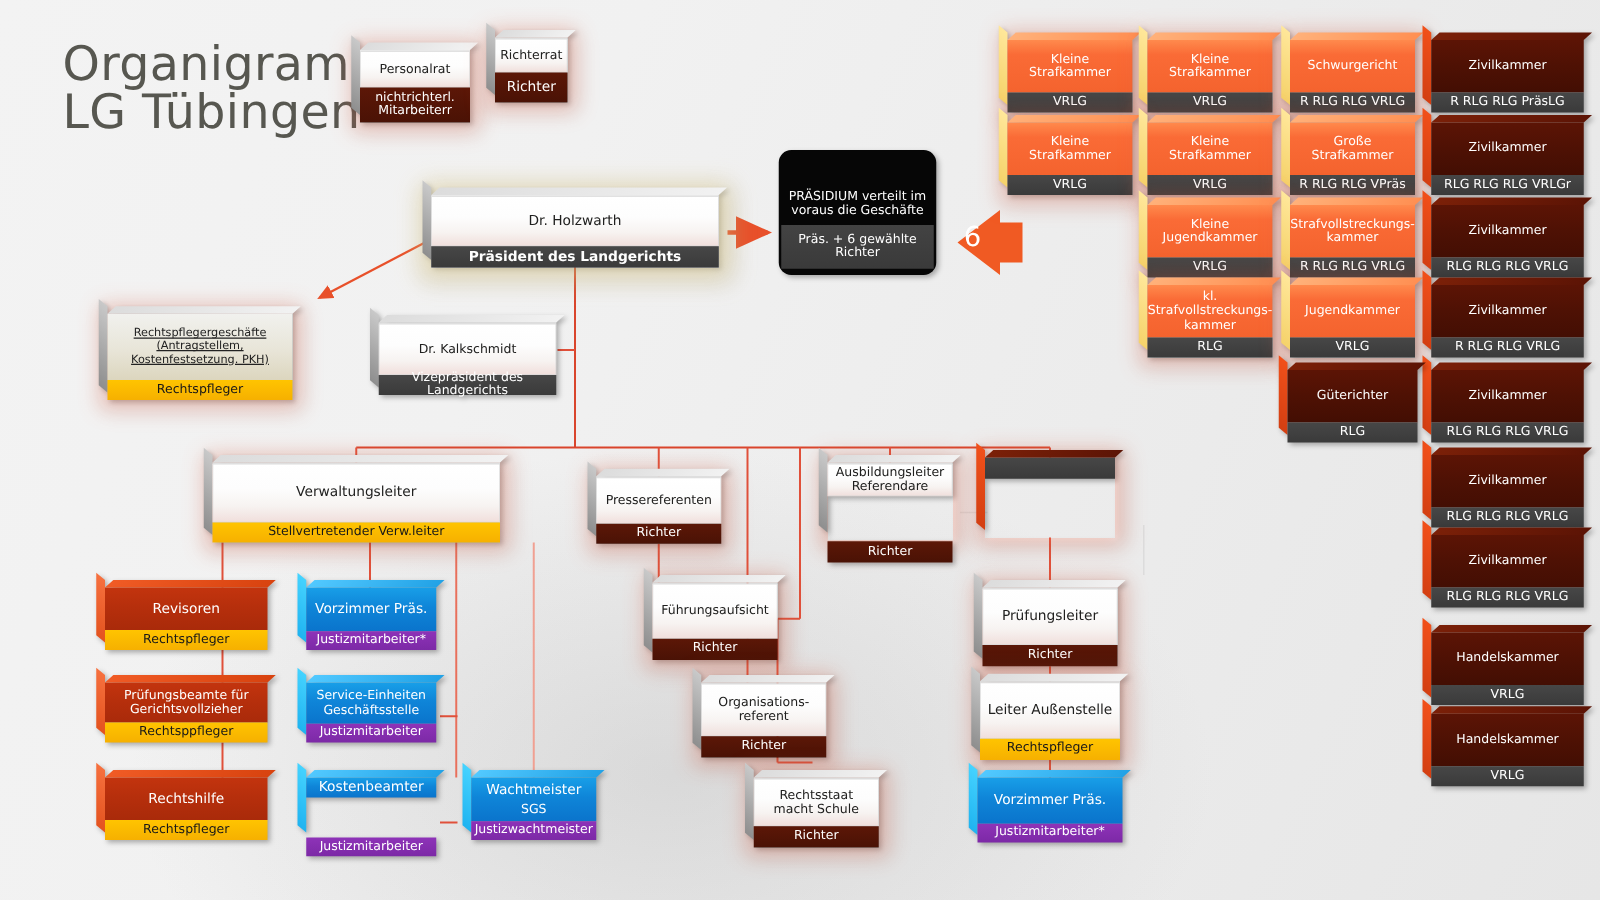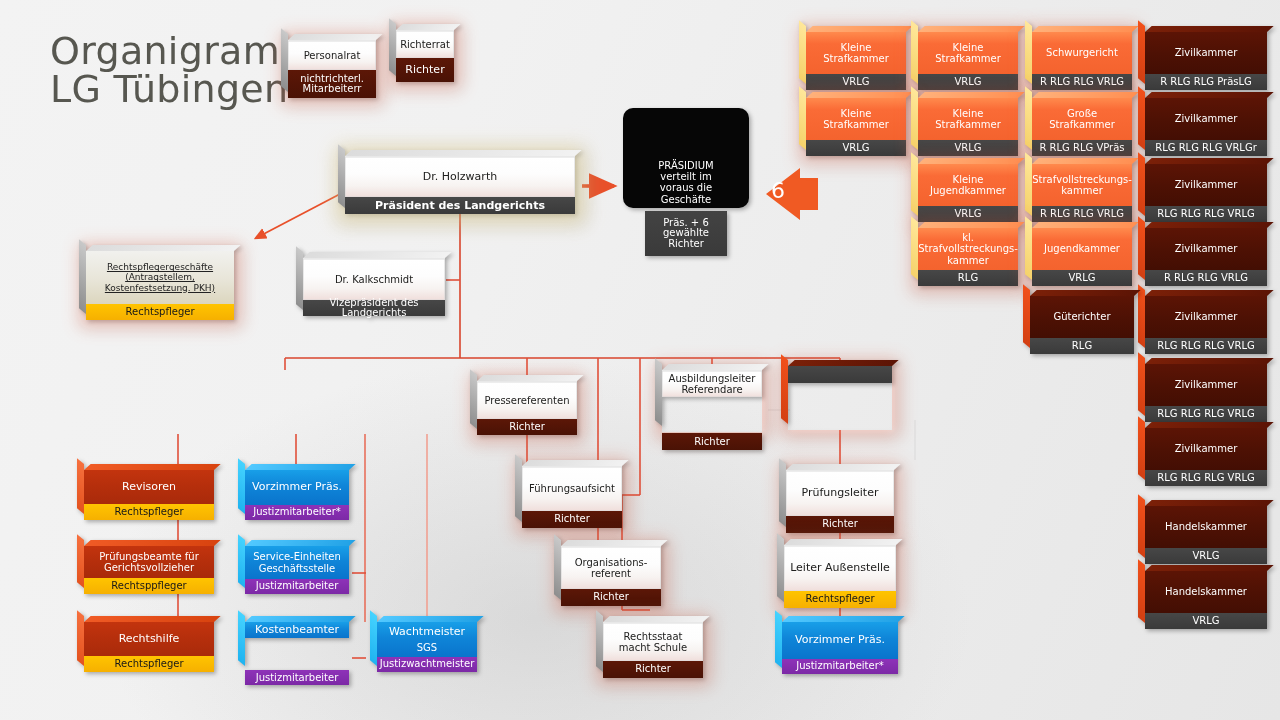--- a/index.html
+++ b/index.html
@@ -151,22 +151,23 @@
   }
   .s-tan::after {
     content:""; position:absolute; left:0; top:-6px; width:100%; height:6px;
     background: linear-gradient(90deg,#dcdcdc,#f2f2f2);
     transform: skewX(-48deg); transform-origin: left bottom;
   }
 
   
   .s-black {
     background:#060606; border-radius: 10px;
-    padding: 22px;
+    padding: 2px;
     display:block;
+    margin-top:12px;
   }
   .s-black .body {
     background:transparent; color:#ffffff; display:block;
     text-align:center; padding-top:30px; padding-bottom:6px;
   }
   .s-black .foot {
     background: linear-gradient(180deg,#434343 0%,#3a3a3a 100%);
     color:#ffffff; padding: 7px 4px; display:block; text-align:center;
   }
 
@@ -271,20 +272,24 @@
   <div class="node s-white" style="left:303px; top:258px; width:142px; height:58px;">
     <div class="body t10">Dr. Kalkschmidt</div>
     <div class="foot f-gray t10" style="height:16px;">Vizepräsident des Landgerichts</div>
   </div>
 
   <div class="node s-tan glow-red" style="left:86px; top:251px; width:148px; height:69px;">
     <div class="body t9" style="padding:0 5px;">Rechtspflegergeschäfte (Antragstellem, Kostenfestsetzung. PKH)</div>
     <div class="foot f-yellow t10" style="height:16px;">Rechtspfleger</div>
   </div>
 
+  <div class="node s-white glow-red" style="left:170px; top:370px; width:230px; height:64px;">
+    <div class="body t11">Verwaltungsleiter</div>
+    <div class="foot f-yellow t10" style="height:16px;">Stellvertretender Verw.leiter</div>
+  </div>
 
   <div class="node s-brick" style="left:84px; top:470px; width:130px; height:50px;">
     <div class="body t11">Revisoren</div>
     <div class="foot f-yellow t10" style="height:16px;">Rechtspfleger</div>
   </div>
   <div class="node s-brick" style="left:84px; top:546px; width:130px; height:48px;">
     <div class="body t10">Prüfungsbeamte für Gerichtsvollzieher</div>
     <div class="foot f-yellow t10" style="height:16px;">Rechtsppfleger</div>
   </div>
   <div class="node s-brick" style="left:84px; top:622px; width:130px; height:50px;">

